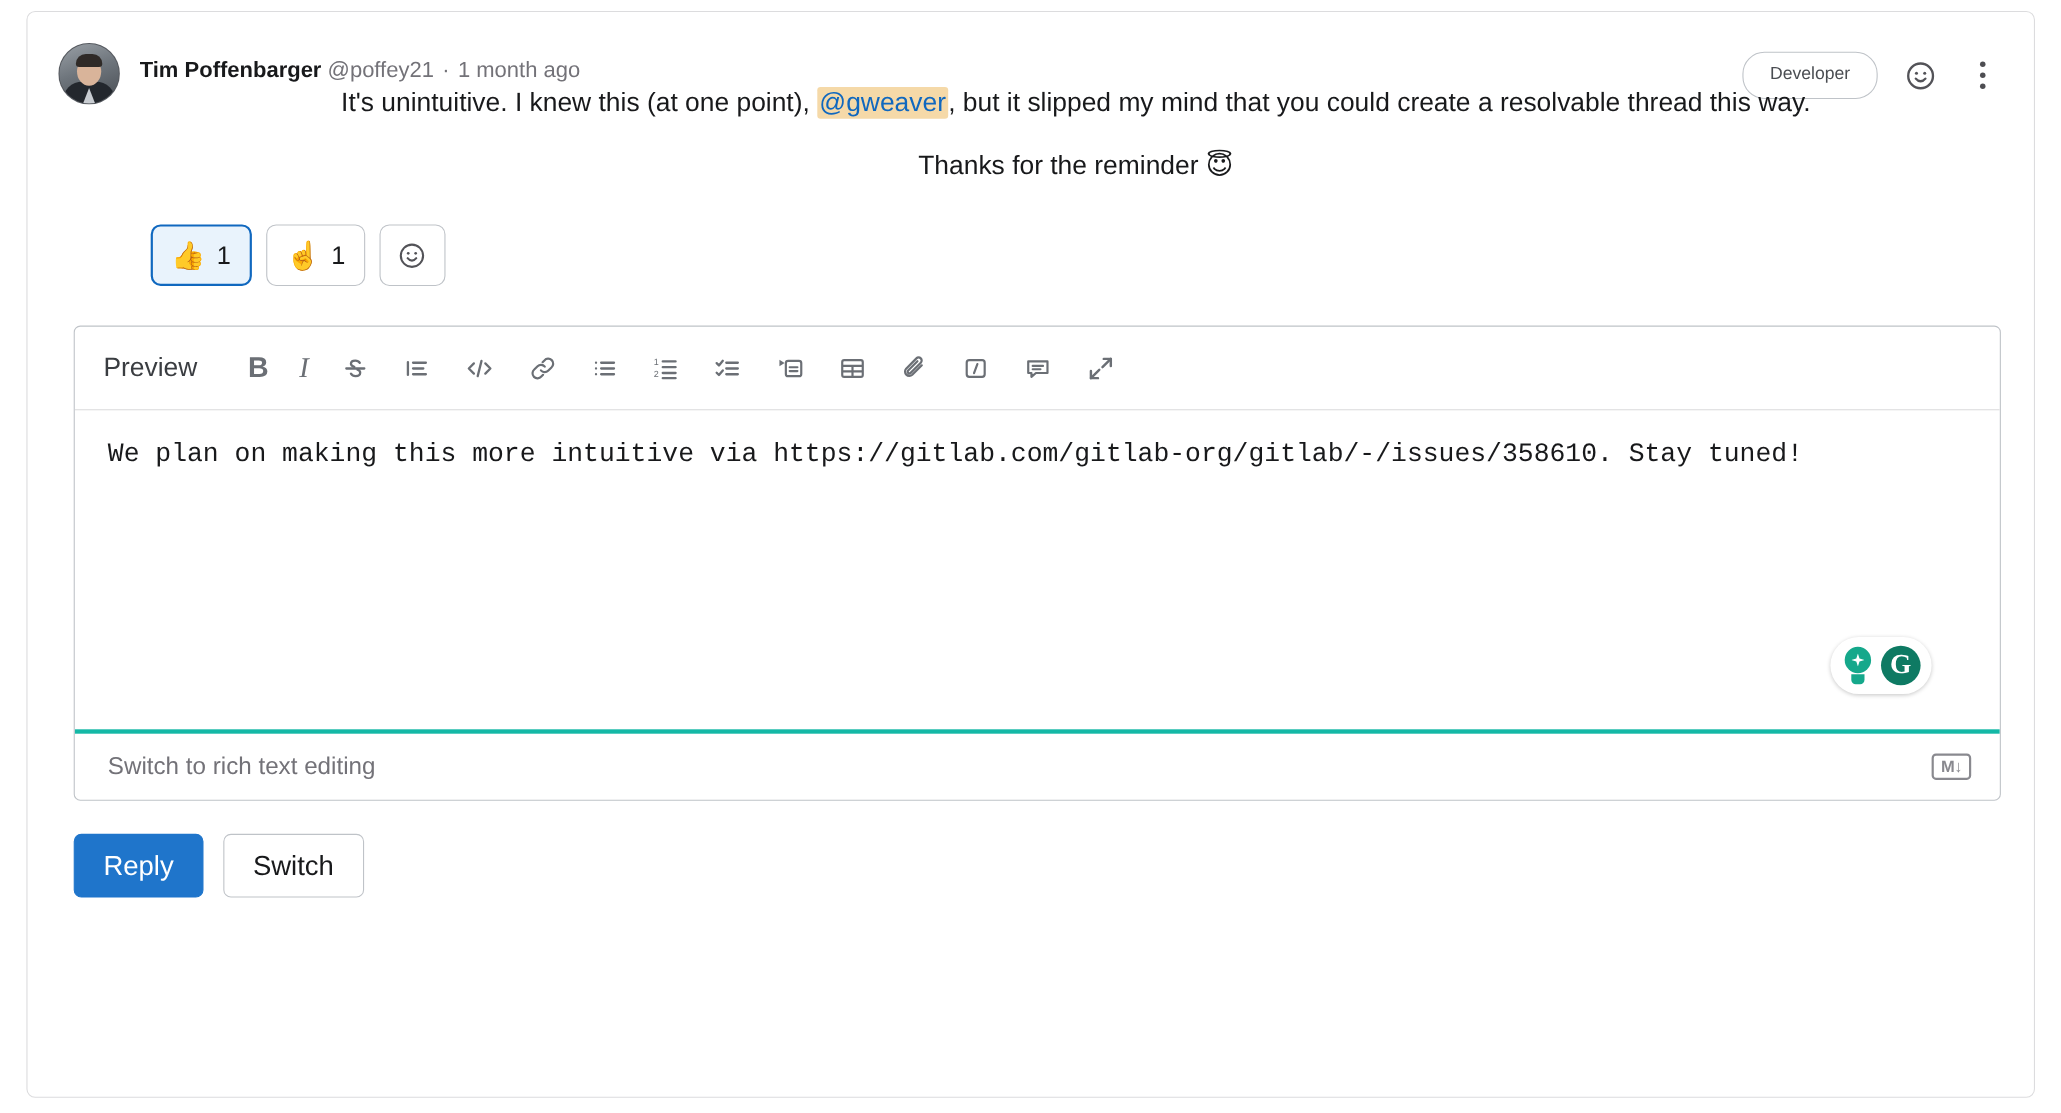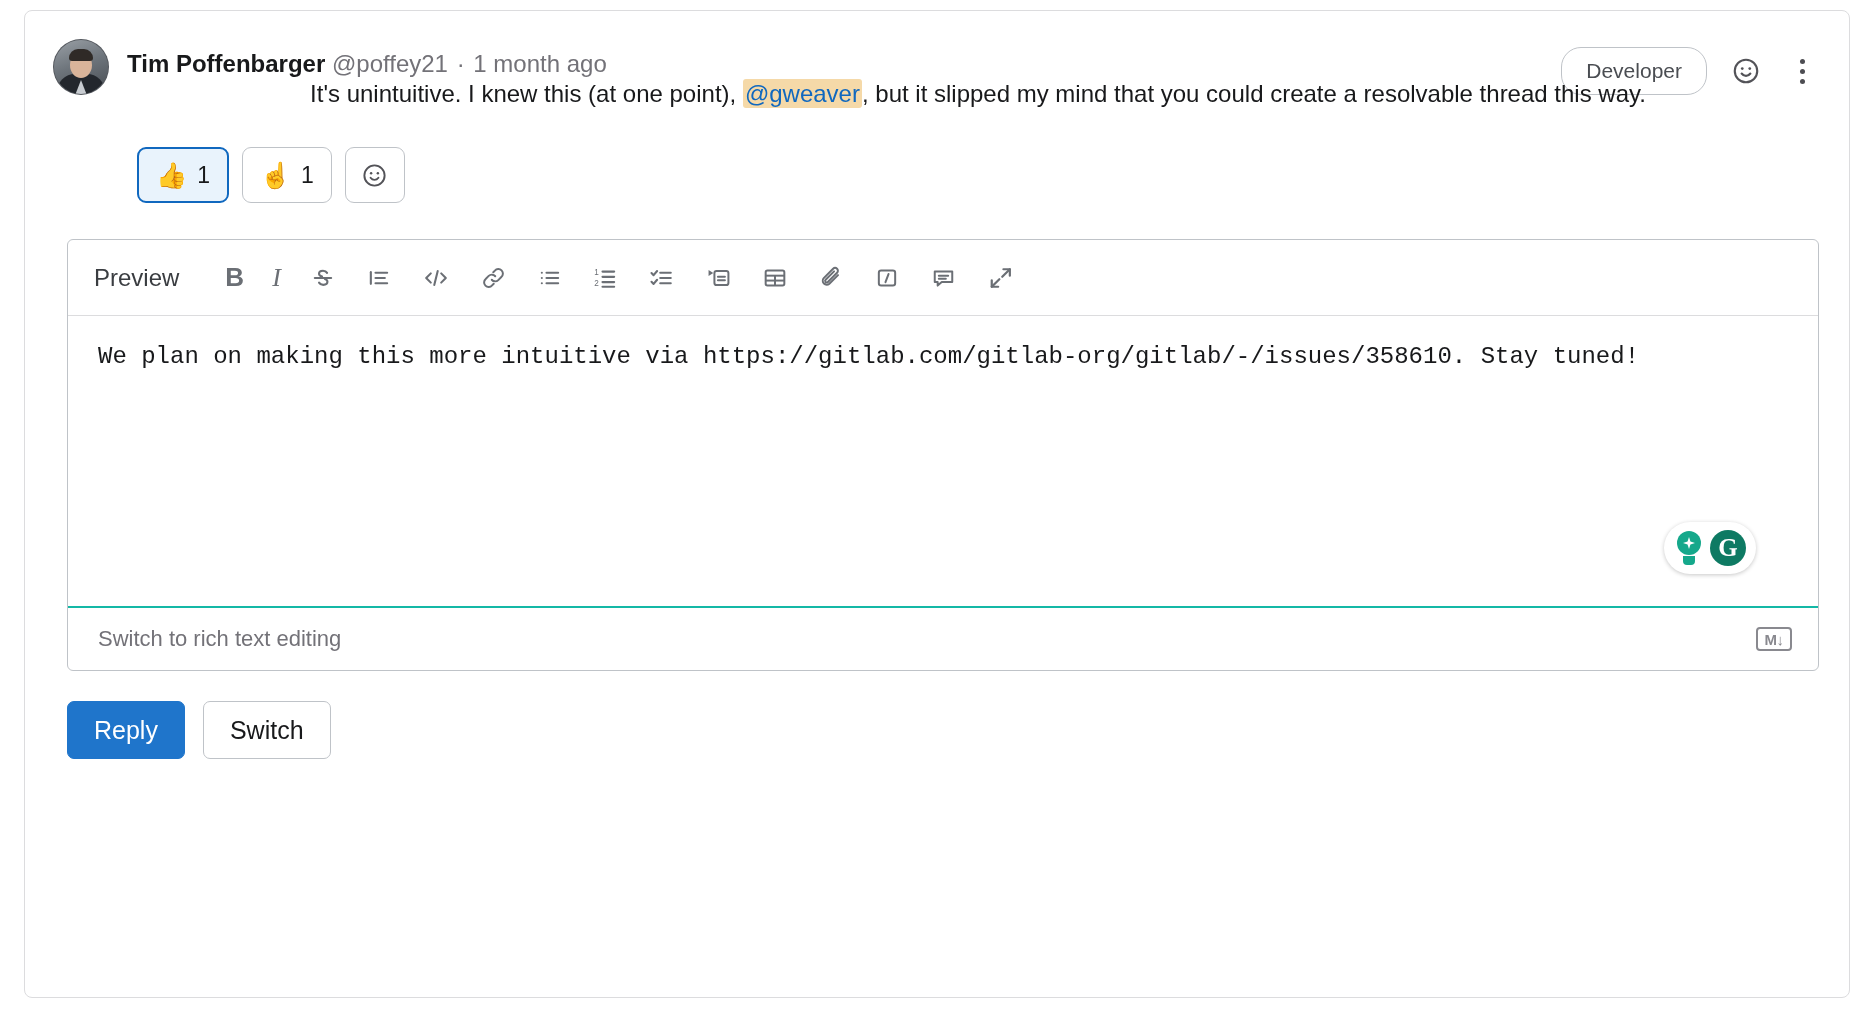--- a/index.html
+++ b/index.html
@@ -60,40 +60,40 @@
   .avatar .shirt {
     position: absolute; left: 50%; bottom: -4px;
     transform: translateX(-50%);
     width: 14px; height: 18px;
     background: #c8ccd1;
     clip-path: polygon(50% 0,100% 100%,0 100%);
   }
 
   .header-text {
     margin-left: 18px;
-    font-size: 24px;
+    font-size: 20px;
     line-height: 30px;
     padding-top: 10px;
     white-space: nowrap;
   }
   .author-name { font-weight: 700; color: #18191b; }
   .author-handle, .note-time { color: #737278; font-weight: 400; }
   .sep { color: #737278; padding: 0 2px; }
 
   .header-right {
     margin-left: auto;
     display: flex; align-items: center;
     gap: 22px;
     padding-top: 8px;
   }
   .role-badge {
     border: 1px solid #bfc3c8;
     border-radius: 20px;
     color: #4a4d52;
-    font-size: 21px;
+    font-size: 16px;
     line-height: 1;
     padding: 12px 24px 13px;
     background: #fff;
     white-space: nowrap;
   }
   .icon-btn {
     width: 34px; height: 34px;
     display: flex; align-items: center; justify-content: center;
     color: #535358;
   }
@@ -205,21 +205,21 @@
     width: 36px; height: 36px; border-radius: 50%;
     background: #0e7a63;
     color: #fff; font-size: 25px; font-weight: 700;
     display: flex; align-items: center; justify-content: center;
     font-family: "Liberation Serif", serif;
     position: relative;
   }
 
   .editor-footer {
     height: 64px;
-    border-top: 2px solid #14b8a6;
+    border-top: 4px solid #14b8a6;
     display: flex; align-items: center;
     padding: 0 26px 0 30px;
   }
   .switch-link { font-size: 22px; color: #737278; }
   .md-badge {
     margin-left: auto;
     width: 36px; height: 24px;
     border: 2px solid #89898f;
     border-radius: 4px;
     display: flex; align-items: center; justify-content: center;
@@ -297,20 +297,23 @@
             <i></i>
           </span>
       </div>
     </div>
   </div>
 
   <div class="note-body">
     <p class="note-p">
       <span>It's unintuitive. I knew this (at one point), </span><span class="mention">@gweaver</span><span>, but it slipped my mind that you could create a resolvable thread this way.</span>
     </p>
+    <p class="note-p">
+      <span>Thanks for the reminder </span><span class="emoji">😇</span>
+    </p>
   </div>
 
   <div class="reactions">
     <div class="reaction active">
       <span class="emo">👍</span>
       <span>1</span>
     </div>
     <div class="reaction">
       <span class="emo">☝️</span>
       <span>1</span>

